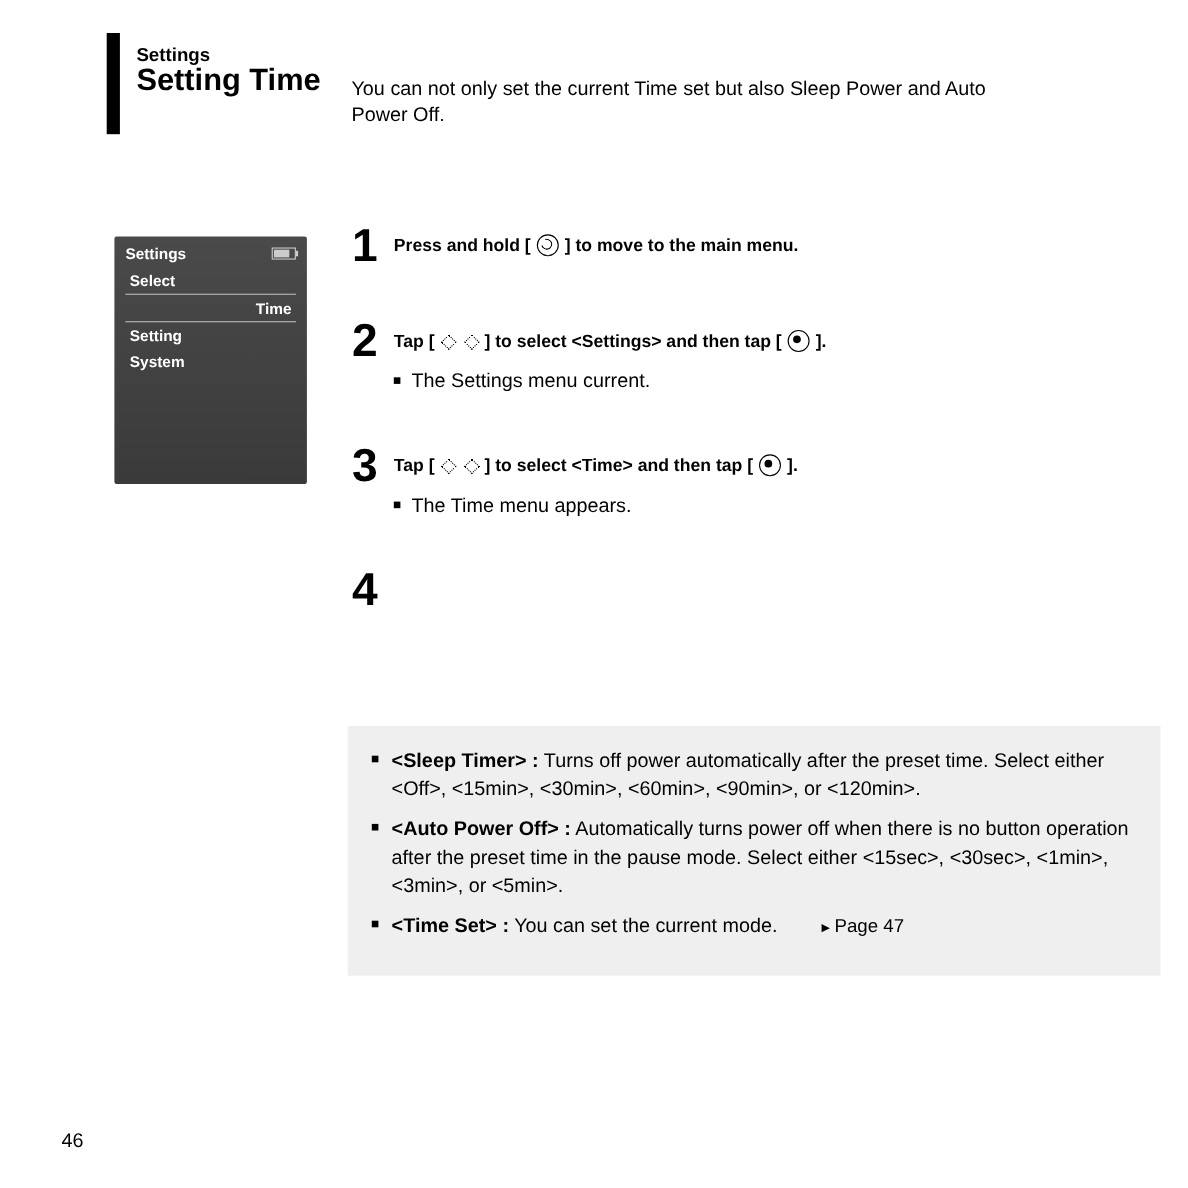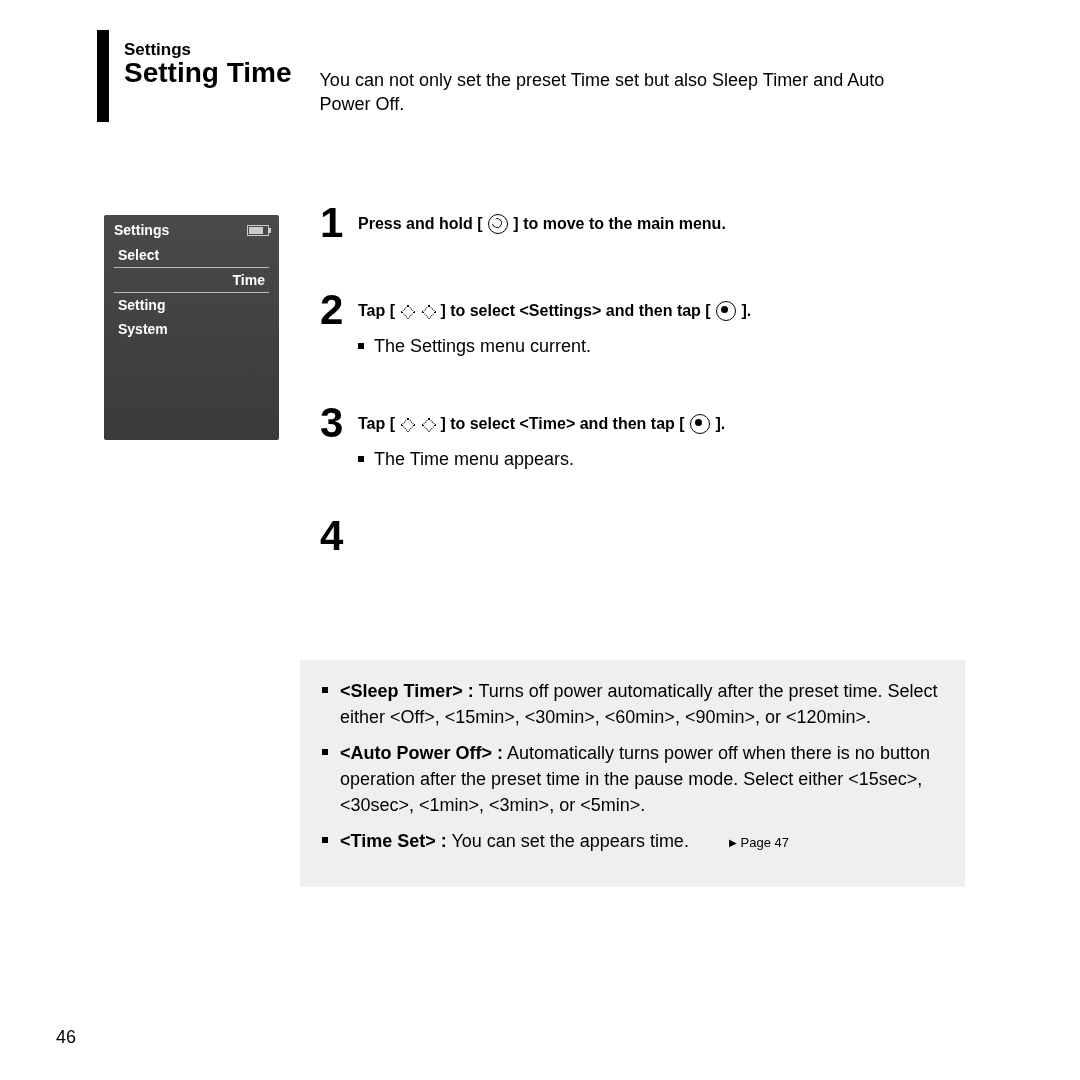--- a/index.html
+++ b/index.html
@@ -198,23 +198,23 @@
     position: absolute;
     left: 3px; top: 3px;
     width: 8px; height: 8px;
     border: 1px dotted #000;
     transform: rotate(45deg);
   }
 
   
   .infobox {
     position: absolute;
-    left: 300px;
+    left: 316px;
     top: 660px;
-    width: 665px;
+    width: 739px;
     background: #efefef;
     padding: 18px 22px 22px 22px;
     font-size: 18px;
     line-height: 1.45;
     box-sizing: border-box;
   }
   .infobox .item {
     position: relative;
     padding-left: 18px;
     margin-bottom: 10px;
@@ -222,21 +222,21 @@
   .infobox .item::before {
     content: "";
     position: absolute;
     left: 0;
     top: 9px;
     width: 6px;
     height: 6px;
     background: #000;
   }
   .infobox .label { font-weight: bold; }
-  .pageref { font-size: 13px; margin-left: 12px; position: relative; padding-left: 23px; }
+  .pageref { font-size: 17px; margin-left: 12px; position: relative; padding-left: 23px; }
   .pageref::before {
     content: "▶";
     font-size: 10px;
     margin-right: 4px;
     vertical-align: 1px;
   }
 
   .pagenum {
     position: absolute;
     left: 56px;
@@ -246,21 +246,21 @@
 </style>
 </head>
 <body>
 
 <div class="bar"></div>
 
 <div class="hdr">
   <div class="hdr-cat">Settings</div>
   <div class="hdr-row">
     <div class="hdr-title">Setting Time</div>
-    <div class="hdr-desc">You can not only set the preset Time set but also Sleep Timer and Auto Power Off.</div>
+    <div class="hdr-desc">You can not only set the current Time set but also Sleep Power and Auto Power Off.</div>
   </div>
 </div>
 
 <div class="device">
   <div class="dev-hdr">
     <span>Settings</span>
     <span class="batt">
         <span class="batt-in"></span>
       </span>
   </div>
@@ -299,18 +299,18 @@
   </div>
 
 <div class="infobox">
   <div class="item">
     <span class="label">&lt;Sleep Timer&gt; :</span><span> Turns off power automatically after the preset time. Select either &lt;Off&gt;, &lt;15min&gt;, &lt;30min&gt;, &lt;60min&gt;, &lt;90min&gt;, or &lt;120min&gt;.</span>
   </div>
   <div class="item">
     <span class="label">&lt;Auto Power Off&gt; :</span><span> Automatically turns power off when there is no button operation after the preset time in the pause mode. Select either &lt;15sec&gt;, &lt;30sec&gt;, &lt;1min&gt;, &lt;3min&gt;, or &lt;5min&gt;.</span>
   </div>
   <div class="item">
-    <span class="label">&lt;Time Set&gt; :</span><span> You can set the appears time.</span>
+    <span class="label">&lt;Time Set&gt; :</span><span> You can set the current mode.</span>
     <span class="pageref">Page 47</span>
   </div>
 </div>
 
 <div class="pagenum">46</div>
 
 </body></html>

